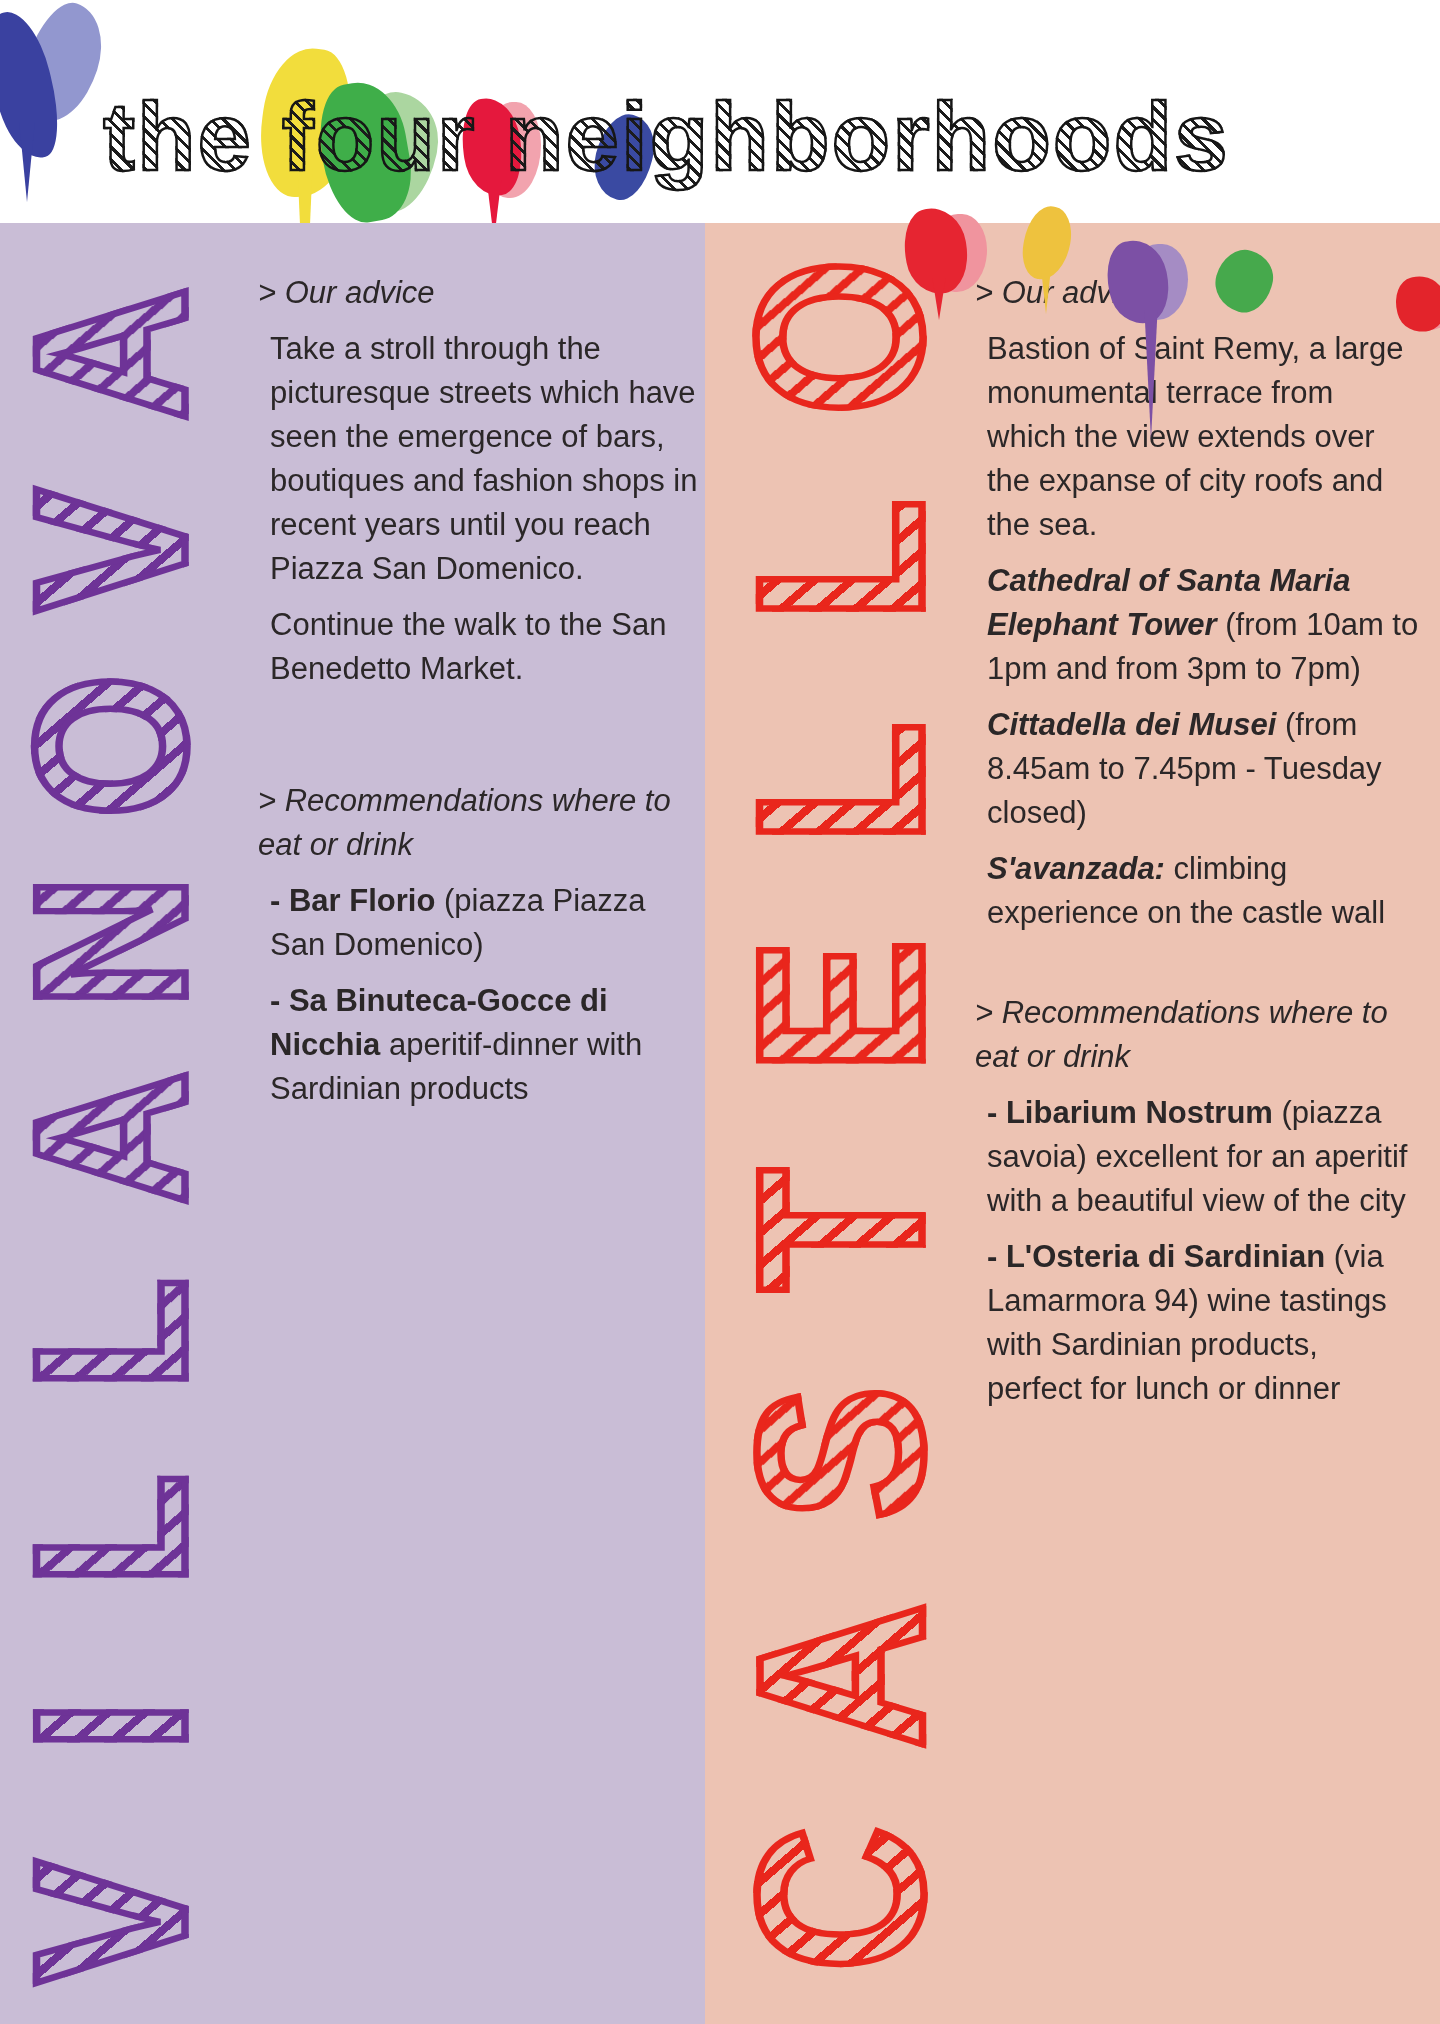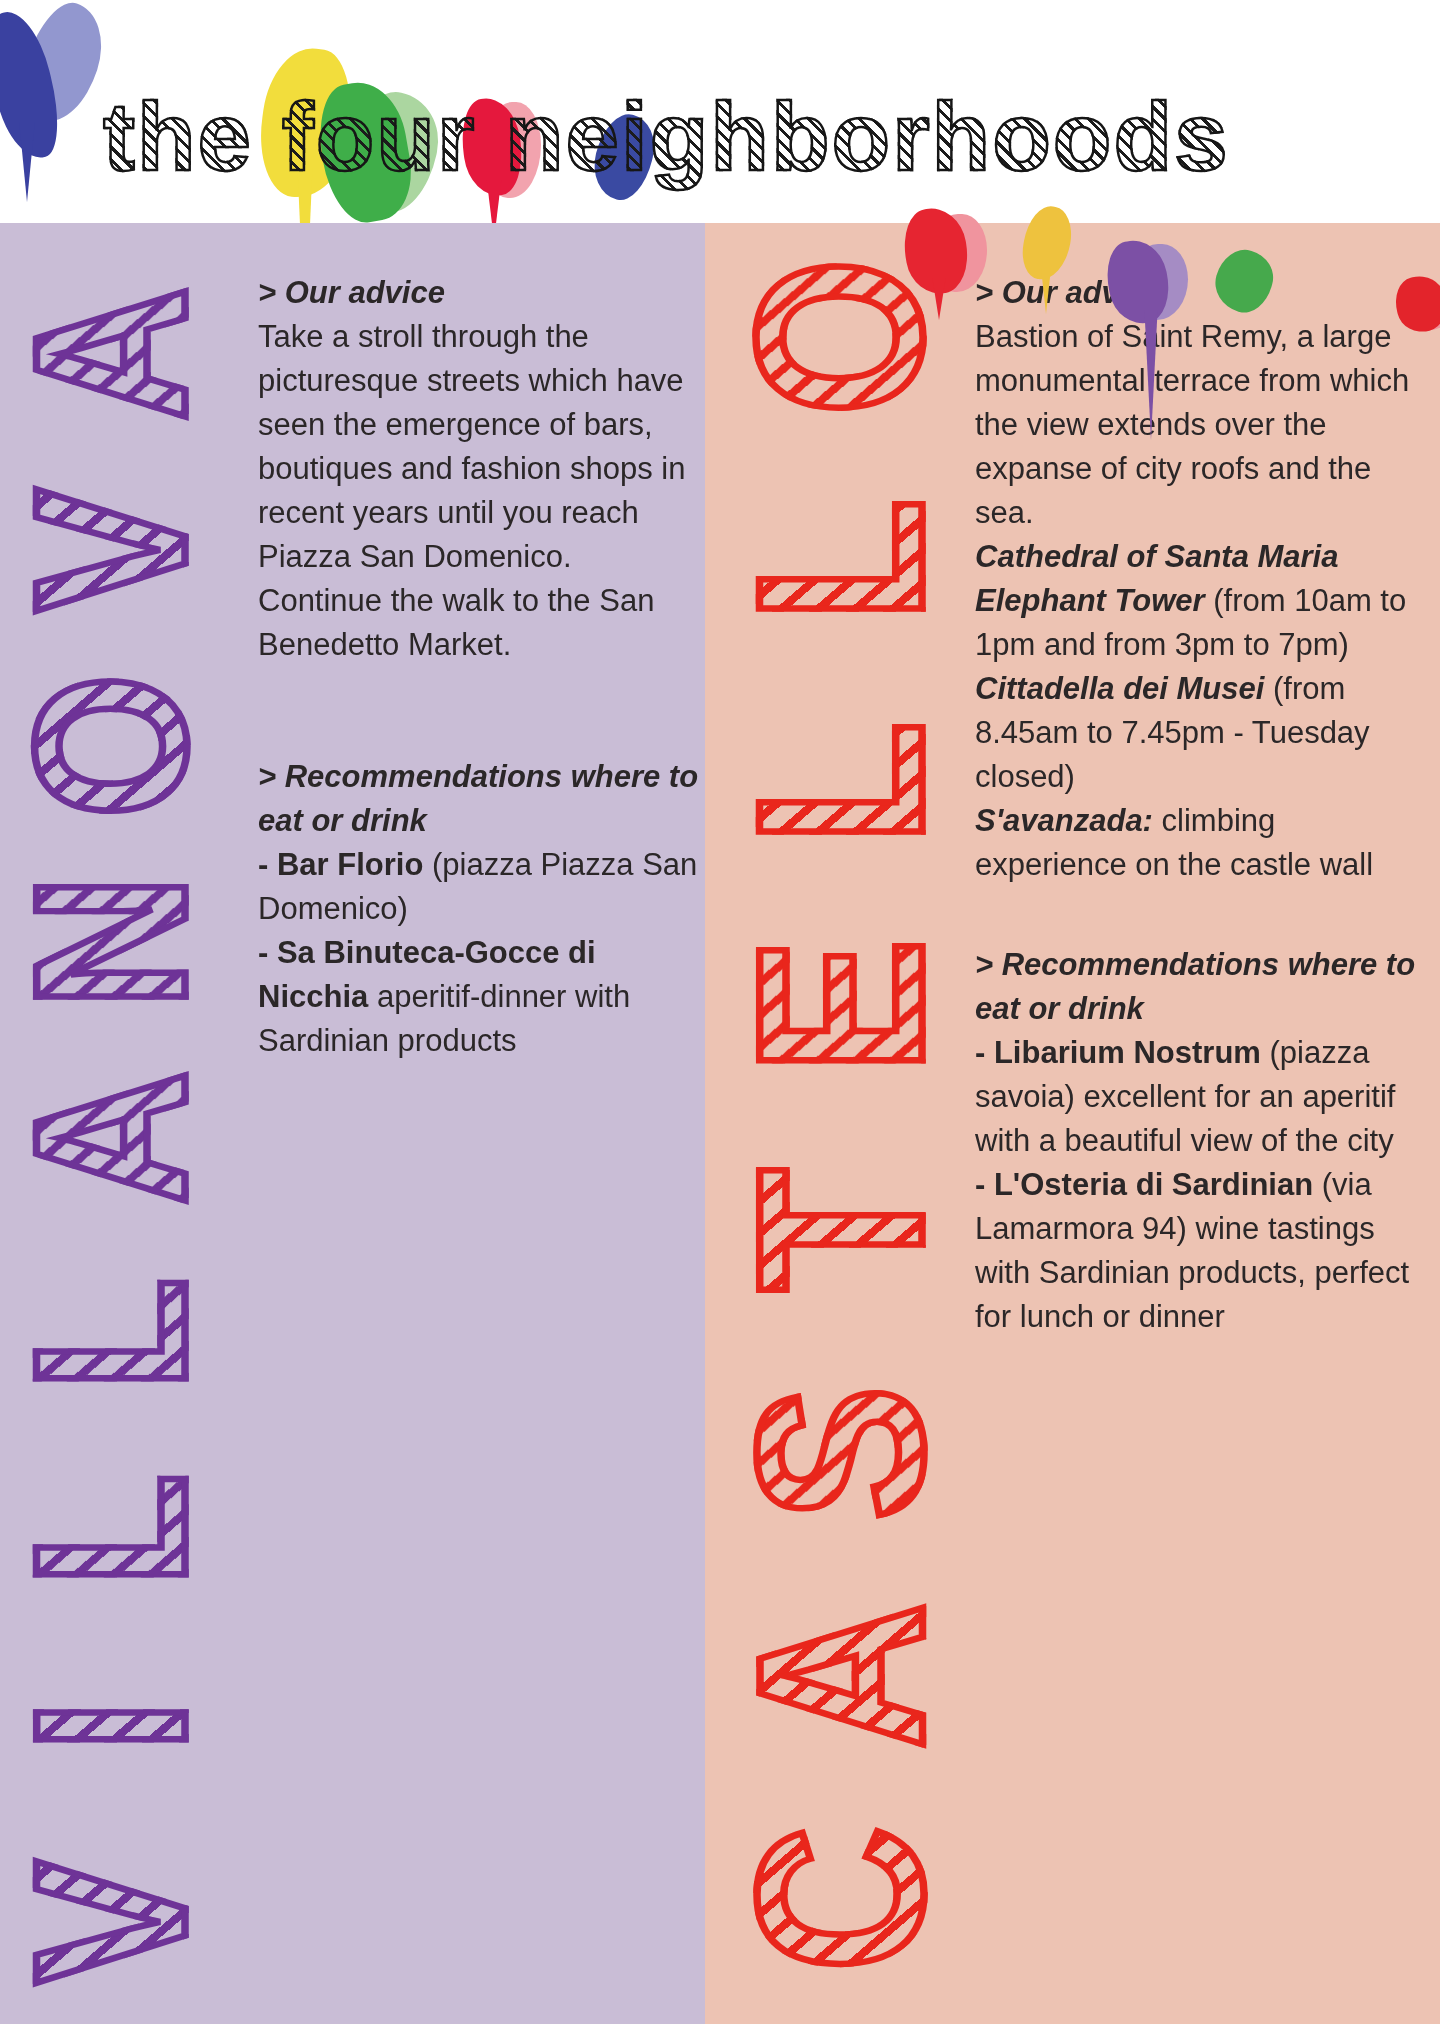--- a/index.html
+++ b/index.html
@@ -74,24 +74,24 @@
            color:transparent;-webkit-text-stroke:6px var(--lc);
            background:repeating-linear-gradient(45deg,var(--lc) 0 7px,rgba(0,0,0,0) 7px 21px);
            -webkit-background-clip:text;background-clip:text;}
   .vword-left .vletter{font-size:172px;}
   .vword-right .vletter{font-size:188px;}
 
   
   .textcol{position:absolute;top:0;color:#2b2728;font-size:31px;line-height:44px;}
   .textcol-left{left:258px;width:455px;}
   .textcol-right{left:270px;width:458px;}
-  .heading{font-weight:700;font-style:italic;margin:0;}
+  .heading{font-weight:400;font-style:italic;margin:0;}
   .h-advice-l{margin-top:48px;}
   .h-advice-r{margin-top:48px;}
-  p.body{margin:0;}
+  p.body{margin:12px;}
   .gap-s{margin-top:40px;}
   .gap-m{margin-top:56px;}
   .gap-l{margin-top:88px;}
   .lead-b{font-weight:700;}
   .lead-bi{font-weight:700;font-style:italic;text-align:right;}
 </style>
 </head>
 <body>
 
 <div class="page">

